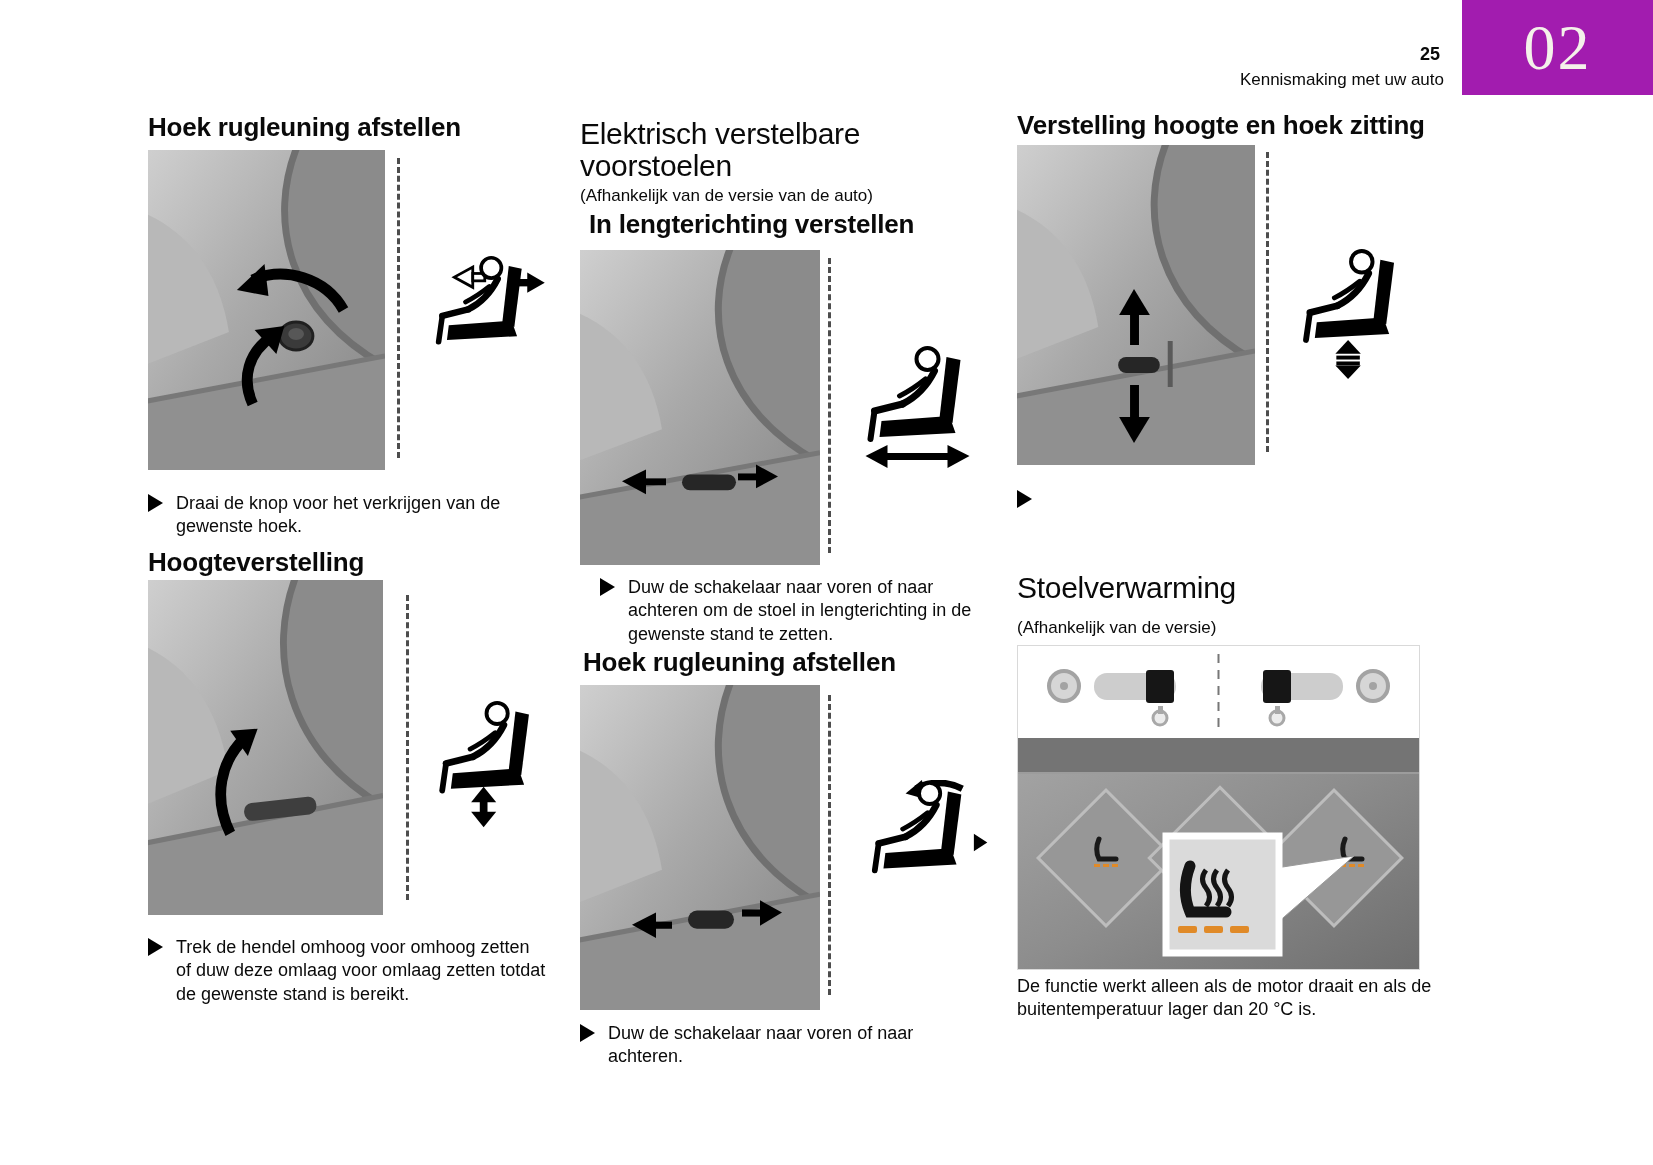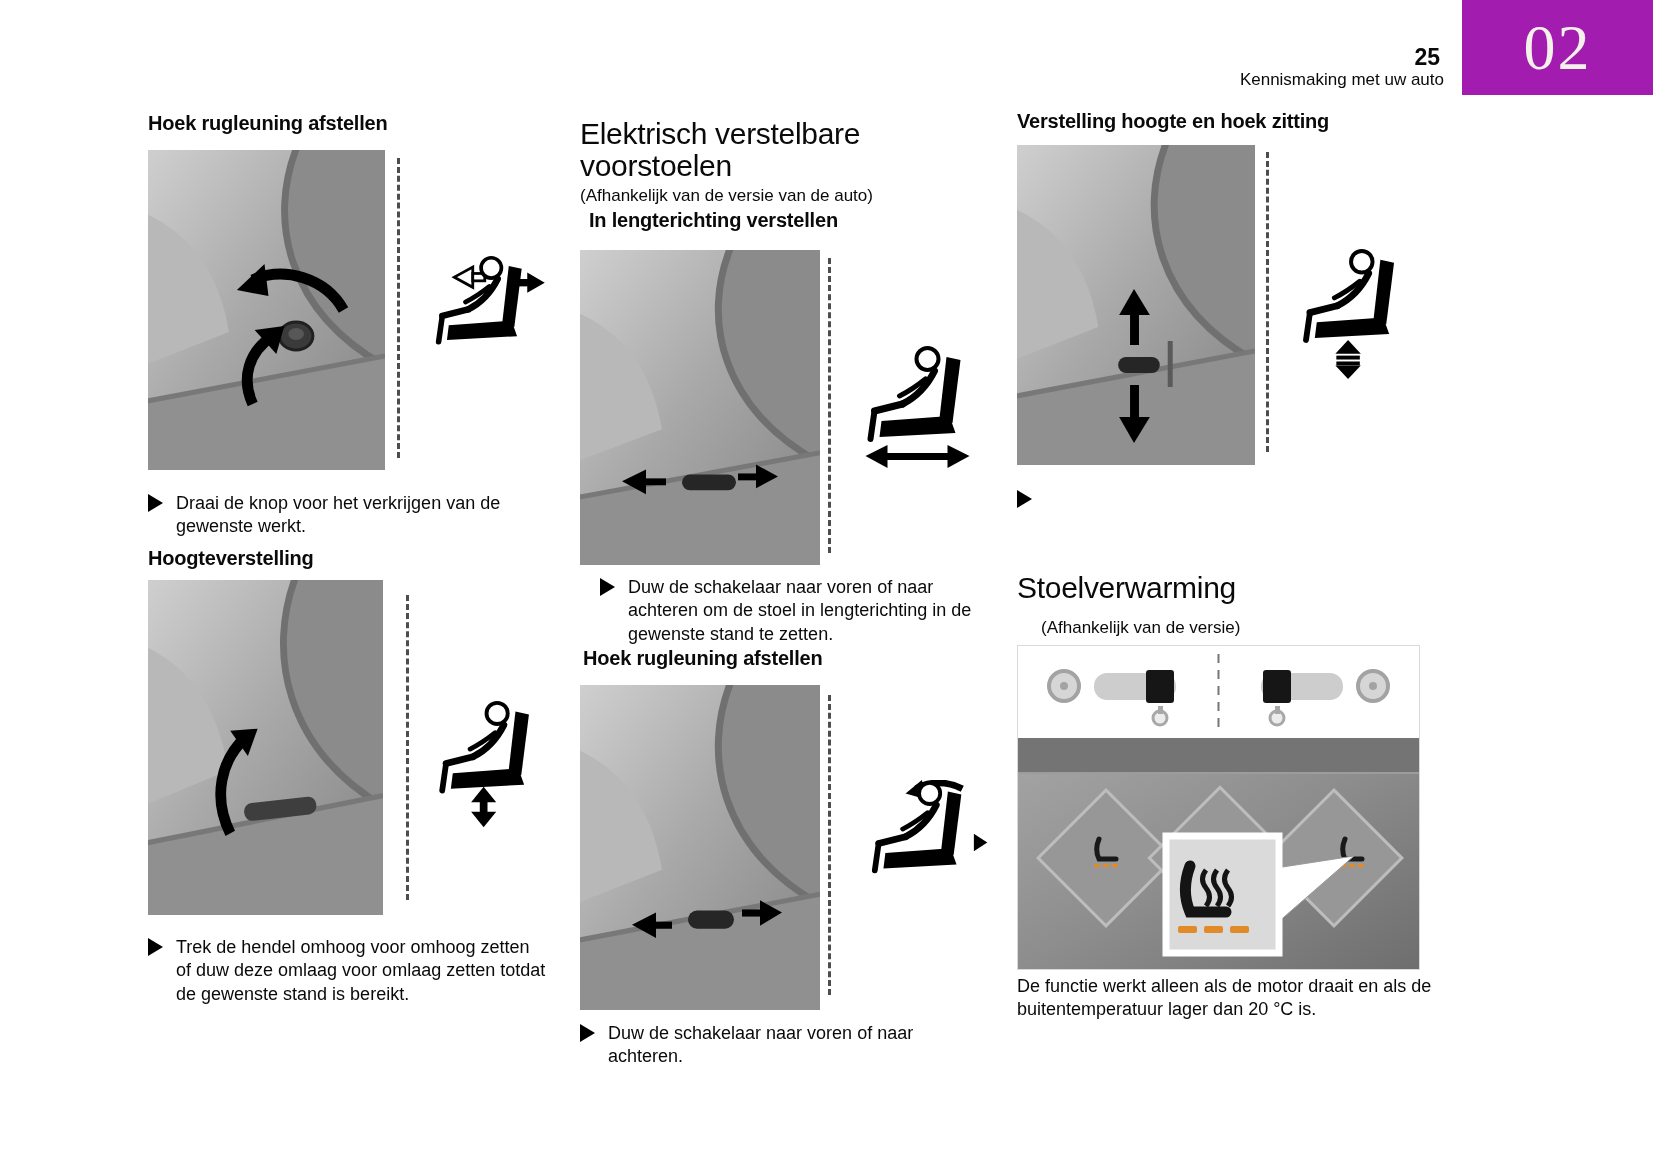--- a/index.html
+++ b/index.html
@@ -1,33 +1,33 @@
 <!DOCTYPE html>
 <html><head>
 <meta charset="utf-8">
 <style>
   html,body{margin:0;padding:0;background:#ffffff;}
   .page{position:relative;width:1653px;height:1165px;background:#ffffff;
         font-family:"Liberation Sans",sans-serif;color:#0a0a0a;overflow:hidden;}
   .abs{position:absolute;}
-  .h1{font-size:20px;font-weight:700;letter-spacing:-0.2px;white-space:nowrap;}
+  .h1{font-size:26px;font-weight:700;letter-spacing:-0.2px;white-space:nowrap;}
   .hbig{font-size:30px;font-weight:400;letter-spacing:-0.3px;line-height:1.07;}
   .sub{font-size:17px;font-weight:400;}
   .bullet{display:flex;gap:13px;font-size:18px;line-height:1.3;}
   .tri{flex:0 0 auto;width:0;height:0;border-left:15px solid #000;
        border-top:9px solid transparent;border-bottom:9px solid transparent;margin-top:2px;}
   .vdash{border-left:3px dashed #4d4d4d;width:0;}
   .photo{overflow:hidden;}
   .photo svg,.picto svg,.figpart svg{display:block;width:100%;height:100%;}
   .note{font-size:18px;line-height:1.3;}
   .chapter-tab{left:1462px;top:0;width:191px;height:95px;background:#a21caf;
        display:flex;align-items:center;justify-content:center;}
   .chapter-num{font-family:"Liberation Serif",serif;font-size:64px;font-weight:400;
        color:#f4f1ea;letter-spacing:2px;}
-  .pagenum{left:1380px;top:44px;width:60px;text-align:right;font-size:23px;font-weight:700;}
+  .pagenum{left:1380px;top:44px;width:60px;text-align:right;font-size:18px;font-weight:700;}
   .runhead{left:1000px;top:70px;width:444px;text-align:right;font-size:17px;}
   .heatfig{border:1px solid #d9d9d9;background:#fff;}
 </style>
 </head>
 <body>
 
 <div class="page">
 
   <div class="abs chapter-tab">
     <span class="chapter-num">02</span>
@@ -72,21 +72,21 @@
       <circle cx="80" cy="14" r="11" fill="#fff" stroke="#000" stroke-width="4"></circle>
       <path d="M87,26 C79,42 69,52 55,59" stroke="#000" stroke-width="7" fill="none" stroke-linecap="round"></path>
       <path d="M55,59 L27,66" stroke="#000" stroke-width="7" stroke-linecap="round"></path>
       <path d="M27,66 L23,94" stroke="#000" stroke-width="6" stroke-linecap="round"></path>
       <path d="M78,34 C68,42 60,47 52,51" stroke="#000" stroke-width="5" stroke-linecap="round"></path>
     </svg>
   </div>
 
   <div class="abs bullet" style="left:148px;top:492px;width:400px;">
     <span class="tri"></span>
-    <span style="width:345px;">Draai de knop voor het verkrijgen van de gewenste werkt.</span>
+    <span style="width:345px;">Draai de knop voor het verkrijgen van de gewenste hoek.</span>
   </div>
 
   <div class="abs h1" style="left:148px;top:547px;">Hoogteverstelling</div>
 
   <div class="abs photo" style="left:148px;top:580px;width:235px;height:335px;">
     <svg viewBox="0 0 240 320" preserveAspectRatio="none">
       <defs>
           <linearGradient id="pgb" x1="0" y1="0" x2="1" y2="1">
         <stop offset="0" stop-color="#cfcfcf"></stop>
             <stop offset="0.45" stop-color="#a9a9a9"></stop>
@@ -257,21 +257,21 @@
       <rect x="54" y="110" width="24" height="4" fill="#000"></rect>
       <rect x="54" y="116" width="24" height="4" fill="#000"></rect>
     </svg>
   </div>
 
   <div class="abs bullet" style="left:1017px;top:488px;width:420px;">
     <span class="tri"></span>
   </div>
 
   <div class="abs hbig" style="left:1017px;top:572px;">Stoelverwarming</div>
-  <div class="abs sub" style="left:1017px;top:618px;margin-left:24px;">(Afhankelijk van de versie)</div>
+  <div class="abs sub" style="left:1017px;top:618px;">(Afhankelijk van de versie)</div>
 
   <div class="abs heatfig" style="left:1017px;top:645px;width:401px;height:323px;">
     <div class="figpart" style="position:absolute;left:0;top:0;width:401px;height:92px;">
       <svg viewBox="0 0 401 92" preserveAspectRatio="none">
         <rect width="401" height="92" fill="#ffffff"></rect>
         <line x1="200.5" y1="8" x2="200.5" y2="84" stroke="#777" stroke-width="2" stroke-dasharray="9 7"></line>
         <circle cx="46" cy="40" r="15" fill="#d6d6d6" stroke="#a3a3a3" stroke-width="4"></circle>
         <circle cx="46" cy="40" r="4" fill="#a3a3a3"></circle>
         <rect x="76" y="27" width="82" height="27" rx="13" fill="#cdcdcd"></rect>
         <rect x="128" y="24" width="28" height="33" rx="3" fill="#161616"></rect>

